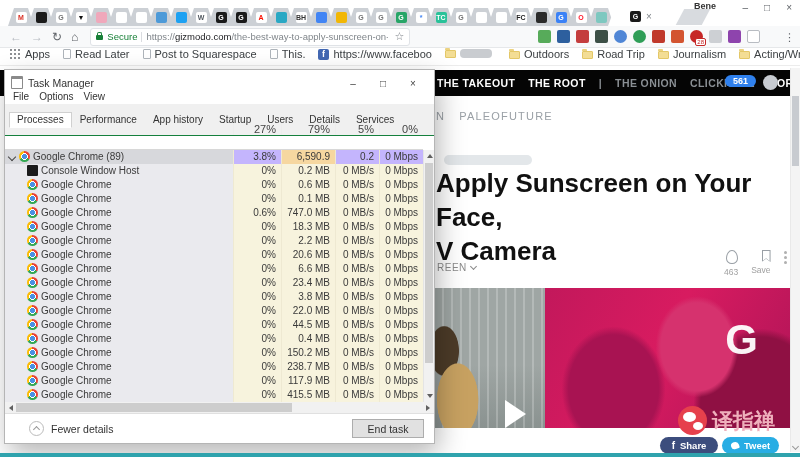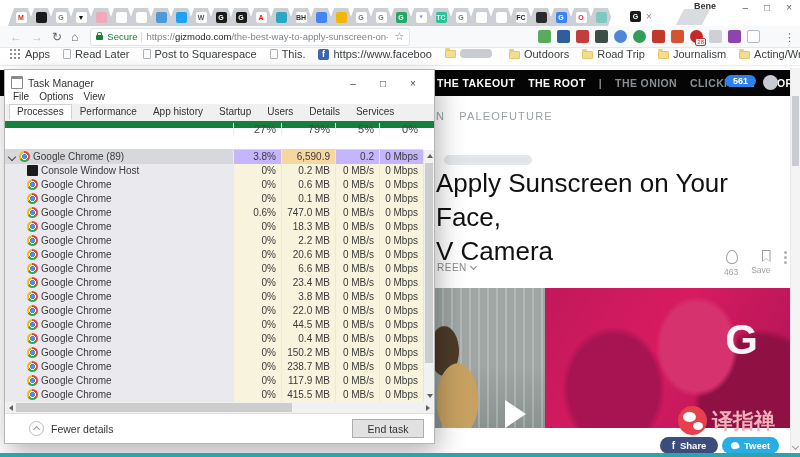--- a/index.html
+++ b/index.html
@@ -64,21 +64,21 @@
     padding-left:437px;gap:13px;box-sizing:border-box}
   .nav-item{color:#fff;font-size:10.5px;font-weight:bold;letter-spacing:.4px;white-space:nowrap}
   .nav-item.dim{color:#8a8f94;font-weight:bold}
   .nav-item.type-more::after{content:"";display:inline-block;width:4px;height:4px;border-right:1px solid #fff;
     border-bottom:1px solid #fff;transform:rotate(45deg);margin-left:4px;vertical-align:2px}
   .gz-badge{position:absolute;right:44px;top:9px;background:#2f80ed;color:#fff;font-size:9px;font-weight:bold;
     padding:1px 8px;border-radius:8px}
   .gz-avatar{position:absolute;right:22px;top:9px;width:15px;height:15px;border-radius:50%;background:#c7cbd1}
   .gz-subnav{position:absolute;top:44px;left:436px;display:flex;gap:14px;font-size:11px;color:#9aa0a6;letter-spacing:1.2px}
   .blur-pill{position:absolute;top:89px;left:444px;width:88px;height:10px;background:#e3e7ea;border-radius:5px;filter:blur(.6px)}
-  .headline{position:absolute;top:100px;left:436px;width:350px;font-size:26px;line-height:34px;font-weight:normal;color:#111}
+  .headline{position:absolute;top:100px;left:436px;width:350px;font-size:26px;line-height:34px;font-weight:bold;color:#111}
   .article-tag{position:absolute;top:196px;left:437px;font-size:10px;color:#8a8a8a;letter-spacing:.5px}
   .article-tag::after{content:"";display:inline-block;width:4px;height:4px;border-right:1px solid #8a8a8a;
     border-bottom:1px solid #8a8a8a;transform:rotate(45deg);margin-left:4px;vertical-align:2px}
   .reactions{position:absolute;top:184px;left:724px;display:flex;gap:13px;align-items:flex-start}
   .reaction{display:flex;flex-direction:column;align-items:flex-end;gap:3px;font-size:8.5px;color:#a0a0a0}
   .flame-icon{width:10px;height:12px;border:1px solid #9aa0a6;border-radius:50% 50% 50% 50%/62% 62% 40% 40%;background:#fff}
   .save-icon{width:9px;height:12px;background:#9aa0a6;clip-path:polygon(0 0,100% 0,100% 100%,50% 72%,0 100%);position:relative}
   .save-icon::before{content:"";position:absolute;left:1px;top:1px;width:7px;height:10px;background:#fff;
     clip-path:polygon(0 0,100% 0,100% 100%,50% 72%,0 100%)}
   .dots-icon{width:3px;height:3px;border-radius:50%;background:#b0b0b0;box-shadow:0 5px 0 #b0b0b0,0 10px 0 #b0b0b0;margin-top:1px}
@@ -114,21 +114,21 @@
   .bottom-strip{position:absolute;left:0;right:0;bottom:0;height:4px;background:#2fa3ad;z-index:4}
   
   .tm{position:absolute;left:5px;top:70px;width:429px;height:373px;background:#fff;z-index:3;
     box-shadow:0 0 0 1px #b5b5b5,4px 10px 26px rgba(0,0,0,.3);font-size:10px}
   .tm-title{height:19px;display:flex;align-items:flex-end;padding:0 6px}
   .tm-ico{width:10px;height:9px;border:1px solid #8a8a8a;border-top:3px solid #8a8a8a;border-radius:1px;margin-right:5px}
   .tm-title-text{font-size:10.5px;color:#333;flex:1}
   .tm-btns{display:flex;gap:0}
   .tm-btns span{width:30px;text-align:center;font-size:10px;color:#444}
   .tm-menu{height:15px;display:flex;align-items:center;gap:10px;padding-left:8px;font-size:10px;color:#333}
-  .tm-tabs{height:24px;background:#f0f0f0;border-bottom:7px solid #15803d;display:flex;align-items:flex-start;
+  .tm-tabs{height:32px;background:#f0f0f0;border-bottom:1px solid #15803d;display:flex;align-items:center;
     padding-left:4px;box-sizing:border-box}
   .tm-tab{font-size:10px;color:#333;padding:1px 7px 2px;border:1px solid transparent;margin-bottom:-1px}
   .tm-tab.active{background:#fff;border-color:#d0d0d0;border-bottom-color:#fff}
   .tm-header{position:absolute;top:50px;left:0;width:418px;height:30px;border-bottom:1px solid #d8d8d8;box-sizing:border-box}
   .tm-hrow{display:flex}
   .tm-hrow.pcts{height:17px;align-items:center;font-size:11px;color:#444}
   .tm-hrow.labels{height:12px;font-size:9.5px;color:#666}
   .hc{box-sizing:border-box;padding-right:5px;text-align:right;border-left:1px solid #ededed}
   .hc.name{width:158px;text-align:left;padding-left:6px;border-left:none}
   .hc.status{width:70px;text-align:left;border-left:none}

